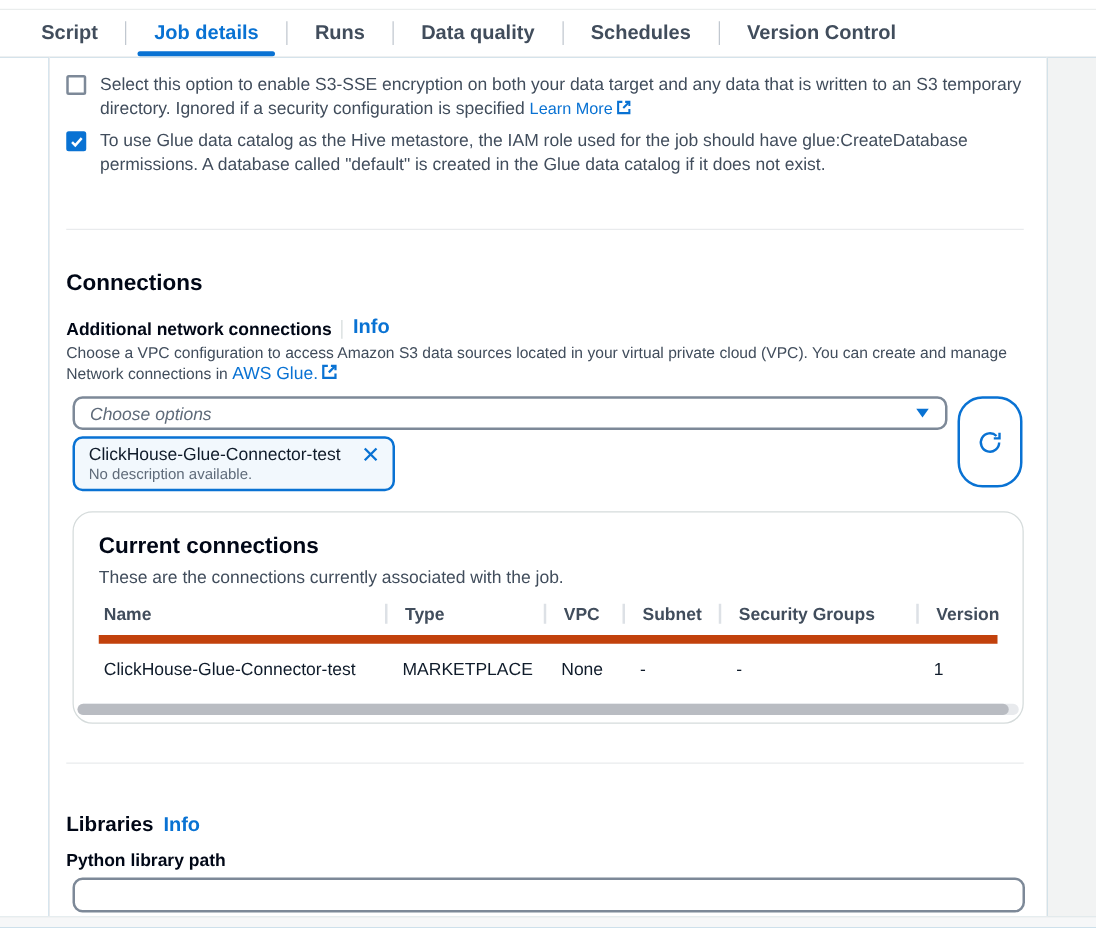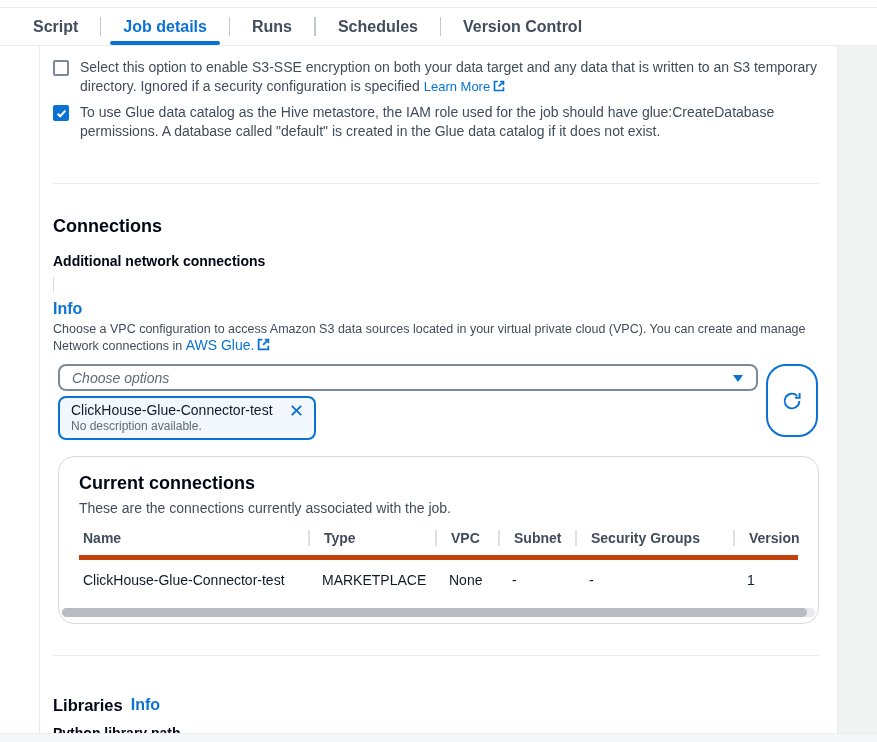--- a/index.html
+++ b/index.html
@@ -33,21 +33,21 @@
 
   .checkbox-row { display:flex; gap:11px; margin-top:4px; }
   .checkbox { width:16px; height:16px; border:2px solid #7d8998; border-radius:2px; background:#fff;
               flex:none; margin-top:2px; cursor:pointer; }
   .checkbox.checked { border-color:#0972d3; background:#0972d3; display:flex; align-items:center; justify-content:center; }
   .learn-more { font-size:13px; font-weight:normal; color:#0972d3; text-decoration:none; white-space:nowrap; }
   .ext-icon { display:inline-block; vertical-align:-1px; margin-left:3px; }
 
   .hr { border:none; border-top:1px solid #e9ebed; margin:0; }
 
-  .label-row { display:flex; align-items:flex-start; gap:8px;flex-direction:column; }
+  .label-row { display:flex; align-items:flex-end; gap:8px; }
   .label-sep { width:1px; height:15px; background:#d5dbdb; }
   .info-link { font-size:16px; font-weight:bold; color:#0972d3; text-decoration:none; }
   .desc-text { font-size:12.5px; line-height:15.5px; color:#414d5c; margin-top:4px; max-width:770px; }
   .aws-link { font-size:14px; color:#0972d3; text-decoration:none; }
 
   
   .select-row { display:flex; margin-top:10px; margin-left:5px; }
   .select-col { width:700px; flex:none; }
   .select { height:27px; border:2px solid #7d8998; border-radius:8px; background:#fff;
             display:flex; align-items:center; justify-content:space-between; padding:0 12px; cursor:pointer; }
@@ -61,34 +61,34 @@
   .refresh-btn { margin-left:8px; width:52px; height:73px; border:2px solid #0972d3; border-radius:20px;
                  background:#fff; display:flex; align-items:center; justify-content:center; cursor:pointer; }
 
   
   .panel { margin:16px 0 0 5px; border:1px solid #d5dbdb; border-radius:16px; background:#fff;
            padding:16px 0 3px 0; }
   .panel-pad { padding:0 20px; }
   .panel-heading { font-size:18px; font-weight:bold; color:#000716; }
   .panel-desc { font-size:14px; color:#414d5c; margin-top:6px; }
   .tbl { margin-top:14px; }
-  .tbl-head { display:flex; align-items:center; padding-bottom:9px; border-bottom:5px solid #c2410c; }
+  .tbl-head { display:flex; align-items:center; padding-bottom:9px; border-bottom:7px solid #c2410c; }
   .tbl-row { display:flex; align-items:center; padding:12px 0 14px; }
   .cell { flex:none; padding:0 8px 0 4px; font-size:14px; }
   .tbl-head .cell { font-weight:bold; color:#414d5c; border-left:2px solid #dde1e6; padding-left:14px; }
   .tbl-head .cell:first-child { border-left:none; padding-left:4px; }
   .tbl-row .cell { color:#0f1b2a; padding-left:14px; }
   .tbl-row .cell:first-child { padding-left:4px; }
   .c0 { width:229px; } .c1 { width:127px; } .c2 { width:63px; } .c3 { width:77px; }
   .c4 { width:158px; } .c5 { width:94px; }
   .scrollbar-track { margin:6px 3px 3px; height:9px; border-radius:6px; background:#e8eaed; }
   .scrollbar-thumb { width:99%; height:9px; border-radius:6px; background:#b9bcc2; cursor:grab; }
 
   
-  .lib-heading-row { display:flex; align-items:flex-start; gap:8px; }
+  .lib-heading-row { display:flex; align-items:flex-end; gap:8px; }
   .lib-heading { font-size:16.5px; font-weight:bold; color:#000716; }
   .text-input { margin-left:5px; width:762px; height:28px; border:2px solid #7d8998; border-radius:8px;
                 background:#fff; font-size:14px; color:#0f1b2a; padding:0 10px; outline:none;
                 font-family:"Liberation Sans", sans-serif; }
 
   .mt6{margin-top:6px}.mt10{margin-top:10px}.mt16{margin-top:16px}
   .mt20{margin-top:20px}.mt38{margin-top:38px}
   .maxw745{max-width:745px}.maxw760{max-width:760px}
 </style>
 </head>
@@ -98,20 +98,21 @@
 
   <div class="tabs-row">
     <div class="top-line"></div>
     <div class="tabs">
       <div class="tab">Script</div>
       <div class="tab-sep"></div>
       <div class="tab active">Job details</div>
       <div class="tab-sep"></div>
       <div class="tab">Runs</div>
       <div class="tab-sep"></div>
+      <div class="tab">Data quality</div>
       <div class="tab-sep"></div>
       <div class="tab">Schedules</div>
       <div class="tab-sep"></div>
       <div class="tab">Version Control</div>
     </div>
   </div>
 
   <div class="body-row">
     <div class="left-gutter"></div>
 

